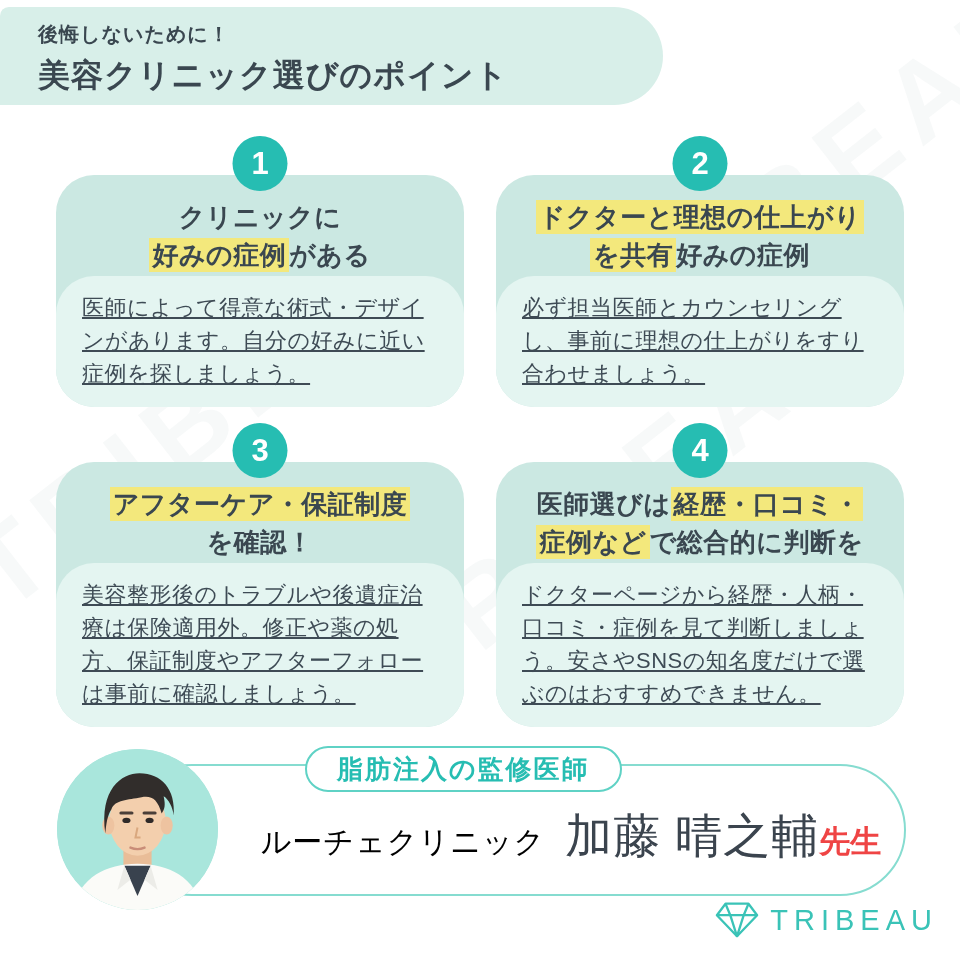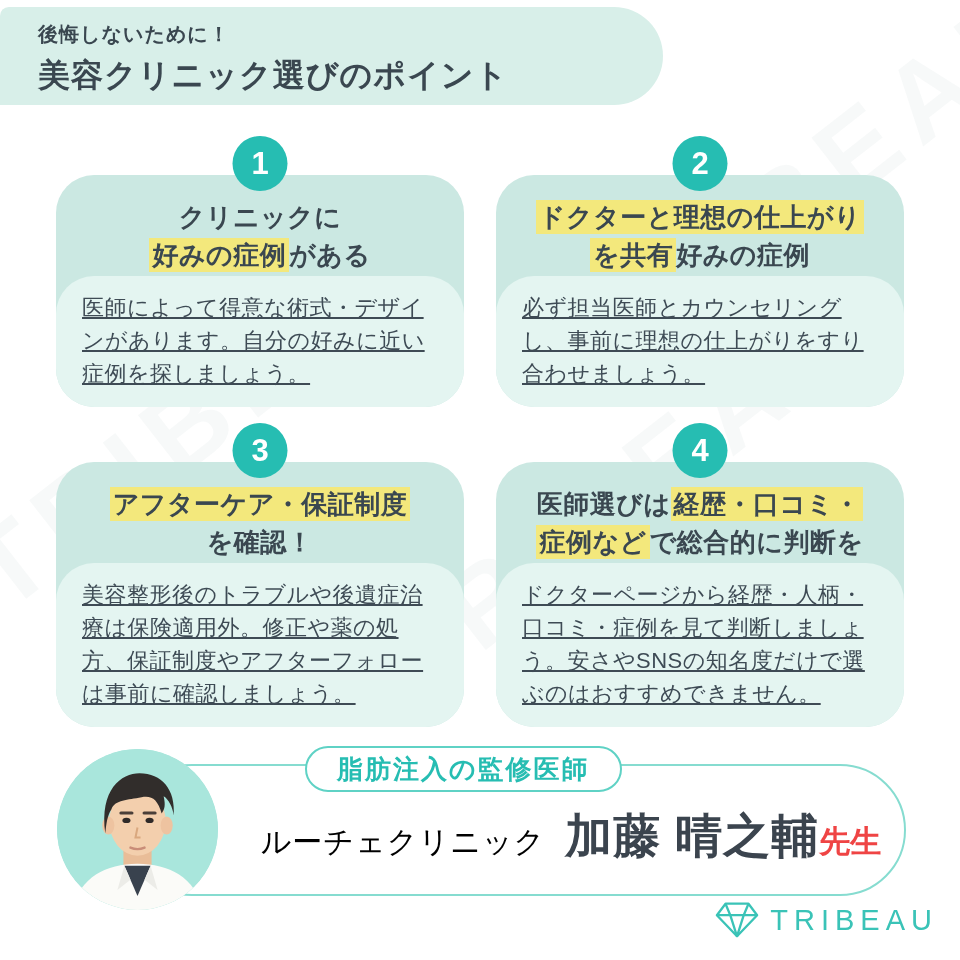--- a/index.html
+++ b/index.html
@@ -92,21 +92,21 @@
     z-index:3;
   }
   .doctor-photo {
     position:absolute; left:57px; top:749px;
     width:161px; height:161px; border-radius:50%;
     overflow:hidden; z-index:2;
     background:var(--photo-bg,#a9e6dc);
   }
   .name-row { display:flex; align-items:baseline; white-space:nowrap; }
   .clinic { font-size:30px; font-weight:500; letter-spacing:1px; color:#000000; margin-right:20px; }
-  .doctor { font-size:47px; font-weight:700; letter-spacing:1px; color:#3b444e; }
+  .doctor { font-size:47px; font-weight:400; letter-spacing:1px; color:#3b444e; }
   .honorific { font-size:31px; font-weight:700; color:#ef4444; }
 
   
   .brand-logo {
     position:absolute; right:22px; top:900px;
     display:flex; align-items:center; gap:10px; z-index:1;
   }
   .brand-name {
     font-size:29px; font-weight:500; letter-spacing:6px;
     color:var(--logo-teal,#3ac3b7);

